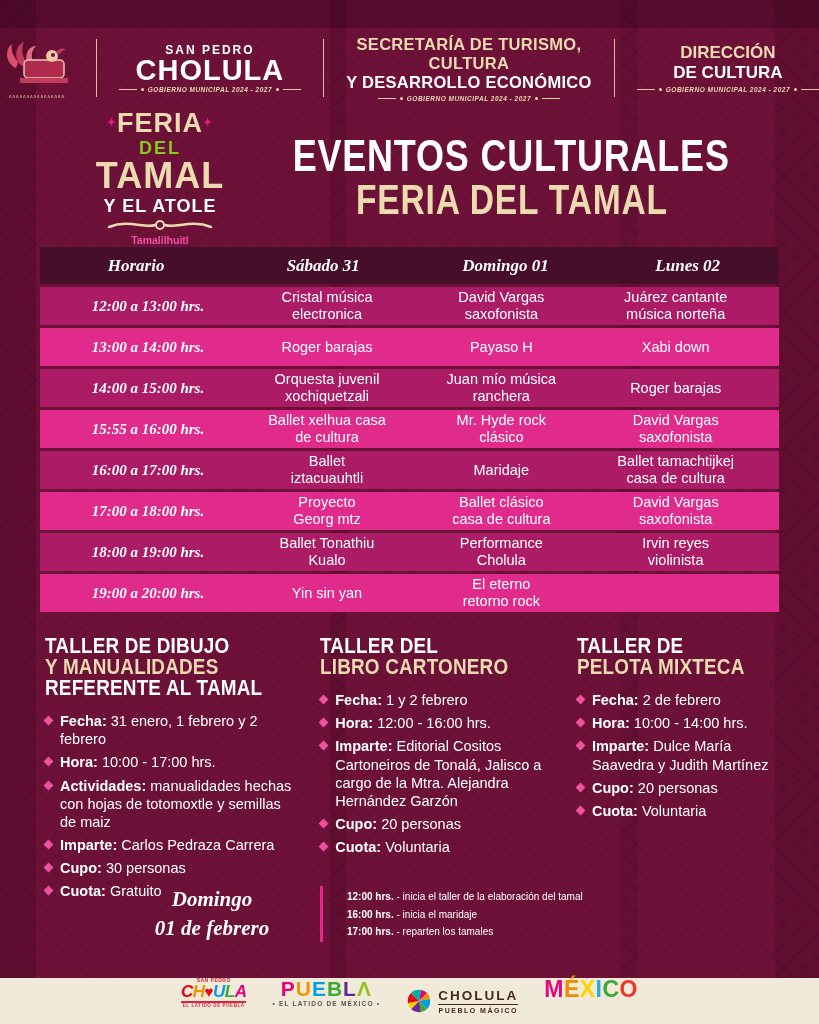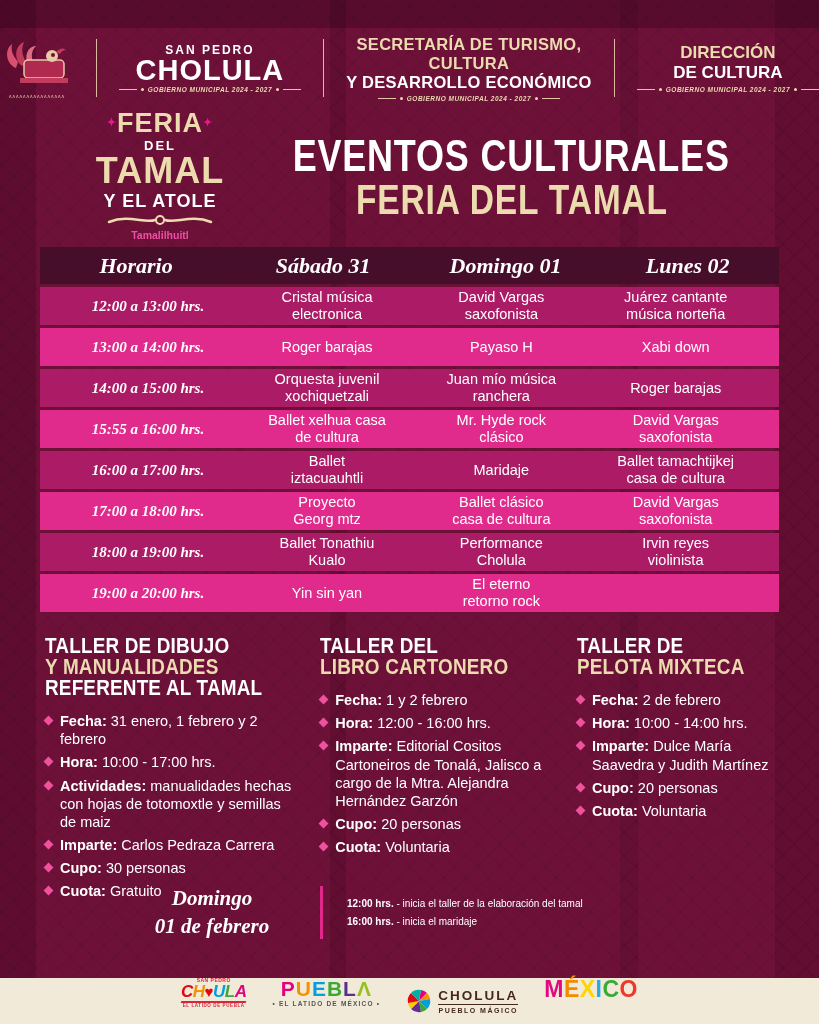--- a/index.html
+++ b/index.html
@@ -42,37 +42,37 @@
   .brand3 .l2w{font-size:17px;display:block;}
   .gob{display:flex;align-items:center;justify-content:center;gap:4px;margin-top:3px;}
   .gob .dash{height:1px;width:18px;background:var(--cream);opacity:.9;}
   .gob .dot{width:3px;height:3px;background:var(--cream);border-radius:50%;}
   .gob .txt{font-size:6.5px;color:var(--cream);font-style:italic;font-weight:bold;letter-spacing:.5px;white-space:nowrap;}
 
   
   .feria-logo{position:absolute;left:92px;top:110px;width:136px;text-align:center;line-height:1;}
   .feria-l1{color:var(--cream);font-weight:900;font-size:27px;letter-spacing:1px;}
   .spark{color:var(--accent-pink);font-size:11px;vertical-align:6px;}
-  .feria-l2{color:#ffffff;font-weight:900;font-size:13px;letter-spacing:2px;margin-top:2px;}
+  .feria-l2{color:#84cc16;font-weight:900;font-size:18px;letter-spacing:2px;margin-top:2px;}
   .feria-l3{color:var(--cream);font-weight:900;font-size:36px;letter-spacing:1px;margin-top:1px;}
   .feria-l4{color:#fff;font-weight:900;font-size:18px;letter-spacing:1px;margin-top:3px;}
   .feria-flourish{margin-top:3px;}
   .feria-l5{color:#ef4fa3;font-weight:bold;font-size:10.5px;margin-top:1px;}
 
   
   .main-title{position:absolute;left:232px;top:116px;right:28px;
     display:flex;align-items:center;justify-content:center;gap:14px;}
   .title-col{text-align:center;line-height:1.02;}
   .title-1{display:inline-block;color:#fff;font-weight:900;font-size:45px;letter-spacing:1px;transform:scaleX(.8);white-space:nowrap;}
   .title-2{display:inline-block;color:var(--cream);font-weight:900;font-size:42px;letter-spacing:1px;transform:scaleX(.8);white-space:nowrap;}
 
   
   .schedule{position:absolute;left:40px;top:247px;width:739px;}
   .thead{display:flex;align-items:center;height:37px;background:var(--table-header-bg);}
-  .hc{font-family:"Liberation Serif",serif;font-style:italic;font-weight:bold;font-size:22px;text-align:center;}
+  .hc{font-family:"Liberation Serif",serif;font-style:italic;font-weight:bold;font-size:17px;text-align:center;}
   .col-time{width:26%;}
   .col{width:24.66%;}
   .srow{display:flex;align-items:center;min-height:38px;margin-top:3px;padding:2px 16px;}
   .srow:nth-of-type(odd){background:var(--row-dark);}
   .srow:nth-of-type(even){background:var(--row-bright);}
   .tc{font-family:"Liberation Serif",serif;font-style:italic;font-weight:bold;font-size:15px;text-align:center;}
   .cc{font-size:14.5px;text-align:center;line-height:1.15;white-space:pre-line;}
 
   
   .workshops{position:absolute;left:45px;top:636px;width:744px;display:flex;gap:26px;}
@@ -392,20 +392,23 @@
   <div class="sun-items">
 
       <div class="sun-item">
         <span class="sun-time">12:00 hrs.</span> <span>- inicia el taller de la elaboración del tamal</span>
       </div>
 
       <div class="sun-item">
         <span class="sun-time">16:00 hrs.</span> <span>- inicia el maridaje</span>
       </div>
 
+      <div class="sun-item">
+        <span class="sun-time">17:00 hrs.</span> <span>- reparten los tamales</span>
+      </div>
     </div>
 </div>
 
 <div class="footer">
   <div class="flogo">
     <span class="ch-top">SAN PEDRO</span>
     <span class="ch-letters"><span style="color: rgb(227, 6, 19);">C</span><span style="color: rgb(243, 146, 0);">H</span><span class="ch-heart" style="color: rgb(227, 6, 19);">♥</span><span style="color: rgb(0, 159, 227);">U</span><span style="color: rgb(58, 170, 53);">L</span><span style="color: rgb(229, 0, 126);">A</span></span>
     <div class="ch-bar"></div>
     <span class="ch-tag">EL LATIDO DE PUEBLA</span>
   </div>

